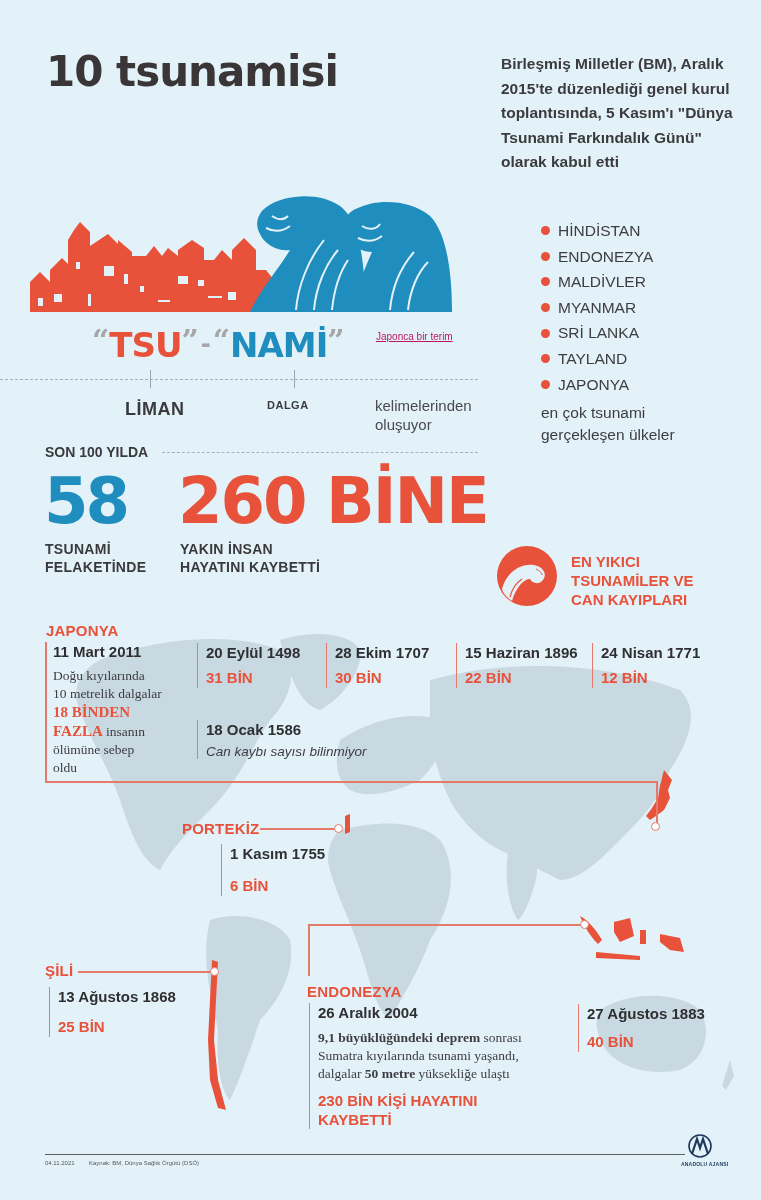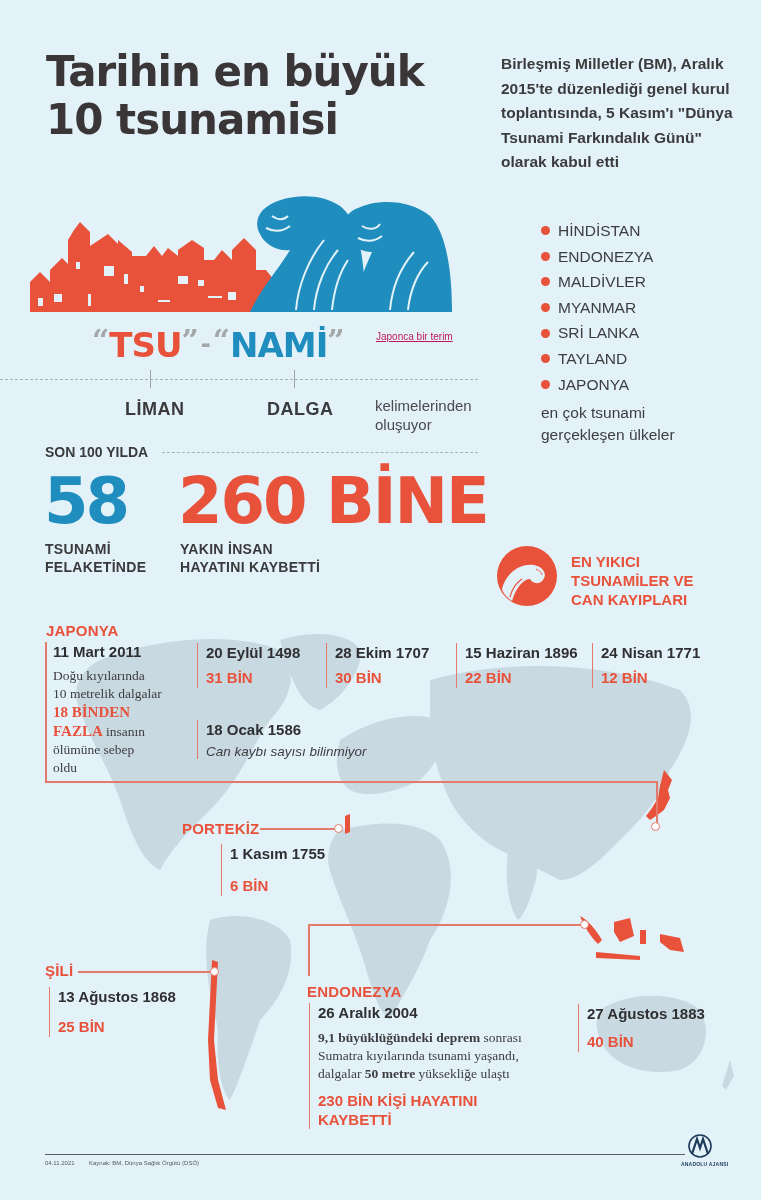--- a/index.html
+++ b/index.html
@@ -53,21 +53,21 @@
   .quote { font-family: "DejaVu Serif", serif; font-size: 30px; font-weight: bold; color: #a4a6a8; line-height: 30px; position: relative; top: -4px; }
   .word { font-family: "DejaVu Sans", sans-serif; font-weight: bold; font-size: 34px; letter-spacing: -1px; line-height: 40px; }
   .word.red { color: #e8513a; }
   .word.blue { color: #1f8dbe; }
   .dash { font-size: 30px; color: #a4a6a8; font-weight: bold; margin: 0 2px; position: relative; top: -2px; }
   .japonca { left: 376px; top: 327px; font-size: 10px; line-height: 19px; color: #be185d; text-decoration: underline; }
 
   .dashed-line { border-top: 1.3px dashed #a7b3ba; height: 0; }
   .tick { width: 1px; background: #9aa4aa; }
   .liman { left: 125px; top: 399px; font-size: 18px; font-weight: bold; color: #3a3a3d; letter-spacing: 0.5px; }
-  .dalga { left: 267px; top: 399px; font-size: 18px; font-weight: bold; color: #3a3a3d; letter-spacing: 0.5px; }
+  .dalga { left: 267px; top: 399px; font-size: 11px; font-weight: bold; color: #3a3a3d; letter-spacing: 0.5px; }
   .kelimeler { left: 375px; top: 396px; font-size: 15px; line-height: 19px; color: #4a4a4d; }
 
   
   .son100 { left: 45px; top: 444px; font-size: 14px; font-weight: bold; color: #3a3a3d; }
   .big58 { left: 44px; top: 466px; font-family: "DejaVu Sans", sans-serif; font-weight: bold; font-size: 64px; line-height: 70px; color: #1f8dbe; letter-spacing: -3px; }
   .big260 { left: 178px; top: 466px; font-family: "DejaVu Sans", sans-serif; font-weight: bold; font-size: 64px; line-height: 70px; color: #e8513a; letter-spacing: -2px; }
   .statlbl { font-size: 14px; line-height: 18px; font-weight: bold; color: #3a3a3d; letter-spacing: 0.3px; }
 
   
   .badge-icon { left: 496px; top: 545px; width: 62px; height: 62px; }
@@ -92,21 +92,20 @@
   .footer-line { left: 45px; top: 1154px; width: 640px; height: 1px; background: #5a5d62; }
   .footer-date { left: 45px; top: 1160px; font-size: 6px; color: #55585c; }
   .footer-source { left: 89px; top: 1160px; font-size: 6px; color: #55585c; }
   .aa-logo { left: 688px; top: 1134px; width: 24px; height: 24px; }
   .aa-text { left: 681px; top: 1161px; font-size: 5px; font-weight: bold; color: #1d3a5a; letter-spacing: 0.2px; }
 </style>
 </head>
 <body>
 
 <h1 class="abs title">
-  <span>Tarihin en büyük</span>
   <span>10 tsunamisi</span>
 </h1>
 
 <p class="abs intro">Birleşmiş Milletler (BM), Aralık 2015'te düzenlediği genel kurul toplantısında, 5 Kasım'ı "Dünya Tsunami Farkındalık Günü" olarak kabul etti</p>
 
 <ul class="abs country-list">
   <li>
       <span class="dot"></span>
       <span>HİNDİSTAN</span>
     </li>

